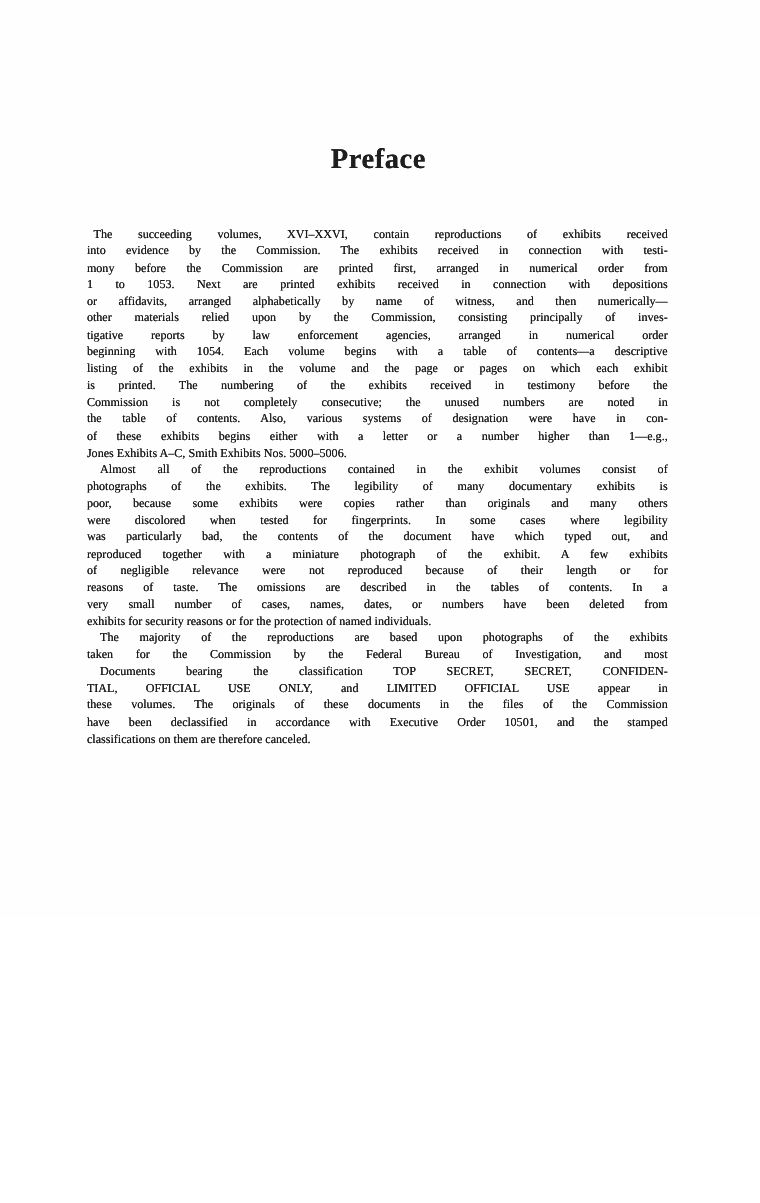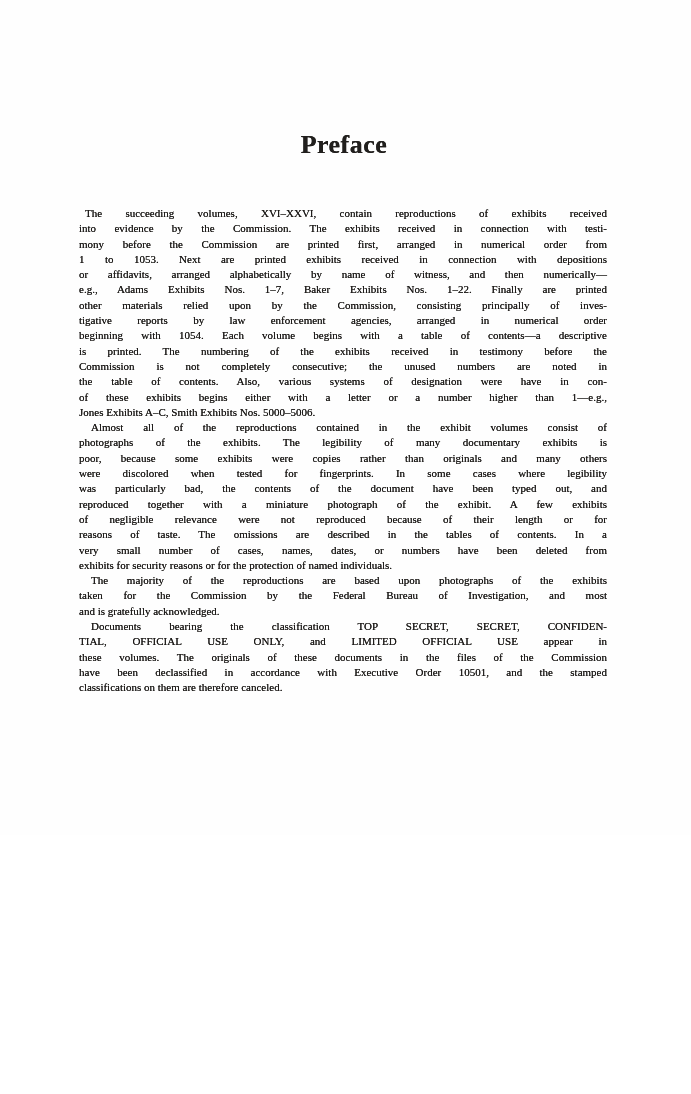--- a/index.html
+++ b/index.html
@@ -85,46 +85,45 @@
 
 <div class="page">
   <h1 class="heading">Preface</h1>
   <div class="body-text">
       <div class="paragraph">
         <div class="line first">The succeeding volumes, XVI–XXVI, contain reproductions of exhibits received</div>
         <div class="line">into evidence by the Commission. The exhibits received in connection with testi-</div>
         <div class="line">mony before the Commission are printed first, arranged in numerical order from</div>
         <div class="line">1 to 1053. Next are printed exhibits received in connection with depositions</div>
         <div class="line">or affidavits, arranged alphabetically by name of witness, and then numerically—</div>
-        <div class="line">e.g., Adams Exhibits Nos. 1–7, Baker Exhibits Nos. 1–22. Finally are printed</div>
         <div class="line">other materials relied upon by the Commission, consisting principally of inves-</div>
         <div class="line">tigative reports by law enforcement agencies, arranged in numerical order</div>
         <div class="line">beginning with 1054. Each volume begins with a table of contents—a descriptive</div>
+        <div class="line">listing of the exhibits in the volume and the page or pages on which each exhibit</div>
         <div class="line">is printed. The numbering of the exhibits received in testimony before the</div>
         <div class="line">Commission is not completely consecutive; the unused numbers are noted in</div>
         <div class="line">the table of contents. Also, various systems of designation were have in con-</div>
         <div class="line">of these exhibits begins either with a letter or a number higher than 1—e.g.,</div>
         <div class="line last">Jones Exhibits A–C, Smith Exhibits Nos. 5000–5006.</div>
       </div>
       <div class="paragraph">
         <div class="line first">Almost all of the reproductions contained in the exhibit volumes consist of</div>
         <div class="line">photographs of the exhibits. The legibility of many documentary exhibits is</div>
         <div class="line">poor, because some exhibits were copies rather than originals and many others</div>
         <div class="line">were discolored when tested for fingerprints. In some cases where legibility</div>
-        <div class="line">was particularly bad, the contents of the document have been typed out, and</div>
+        <div class="line">was particularly bad, the contents of the document have which typed out, and</div>
         <div class="line">reproduced together with a miniature photograph of the exhibit. A few exhibits</div>
         <div class="line">of negligible relevance were not reproduced because of their length or for</div>
         <div class="line">reasons of taste. The omissions are described in the tables of contents. In a</div>
         <div class="line">very small number of cases, names, dates, or numbers have been deleted from</div>
         <div class="line last">exhibits for security reasons or for the protection of named individuals.</div>
       </div>
       <div class="paragraph">
         <div class="line first">The majority of the reproductions are based upon photographs of the exhibits</div>
         <div class="line">taken for the Commission by the Federal Bureau of Investigation, and most</div>
-        <div class="line last">and is gratefully acknowledged.</div>
       </div>
       <div class="paragraph">
         <div class="line first">Documents bearing the classification TOP SECRET, SECRET, CONFIDEN-</div>
         <div class="line">TIAL, OFFICIAL USE ONLY, and LIMITED OFFICIAL USE appear in</div>
         <div class="line">these volumes. The originals of these documents in the files of the Commission</div>
         <div class="line">have been declassified in accordance with Executive Order 10501, and the stamped</div>
         <div class="line last">classifications on them are therefore canceled.</div>
       </div>
     </div>
   <div class="page-number">v</div>

